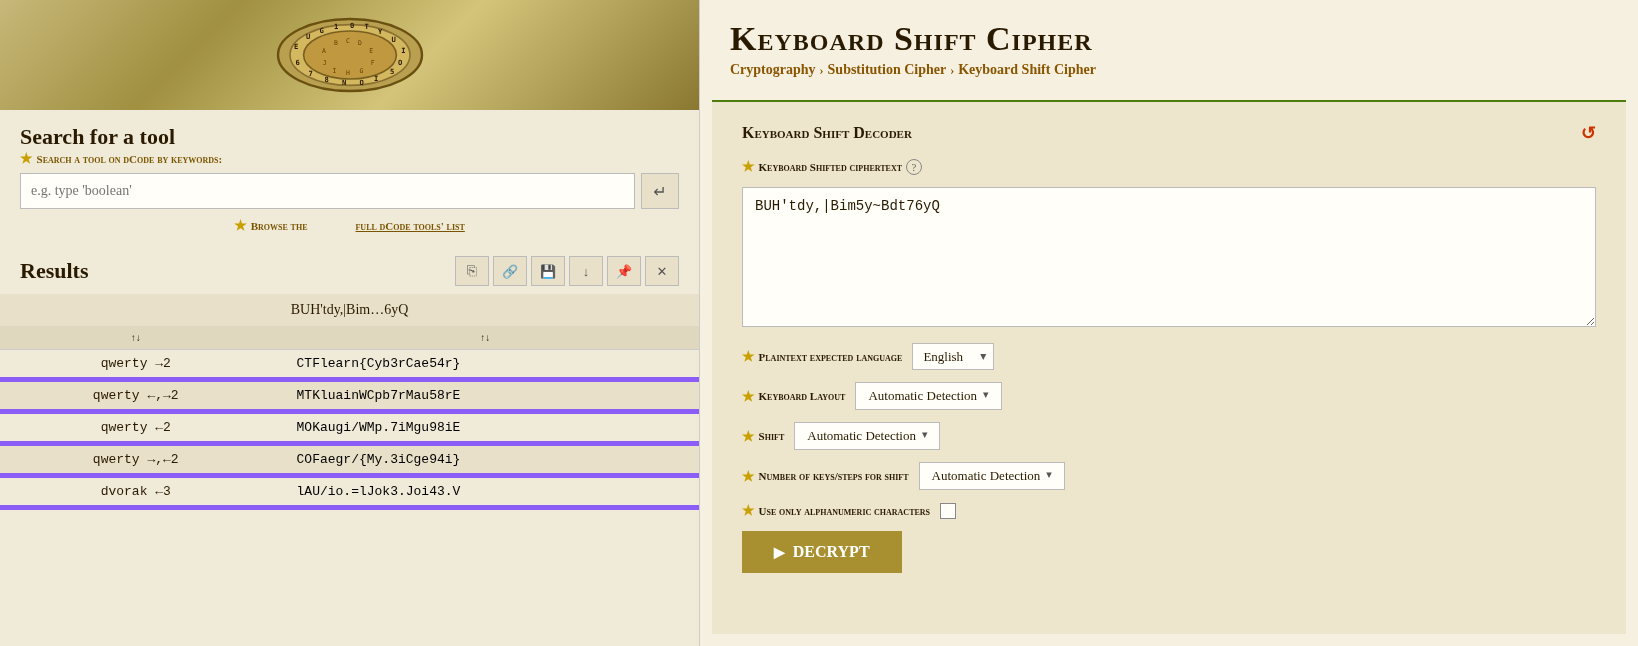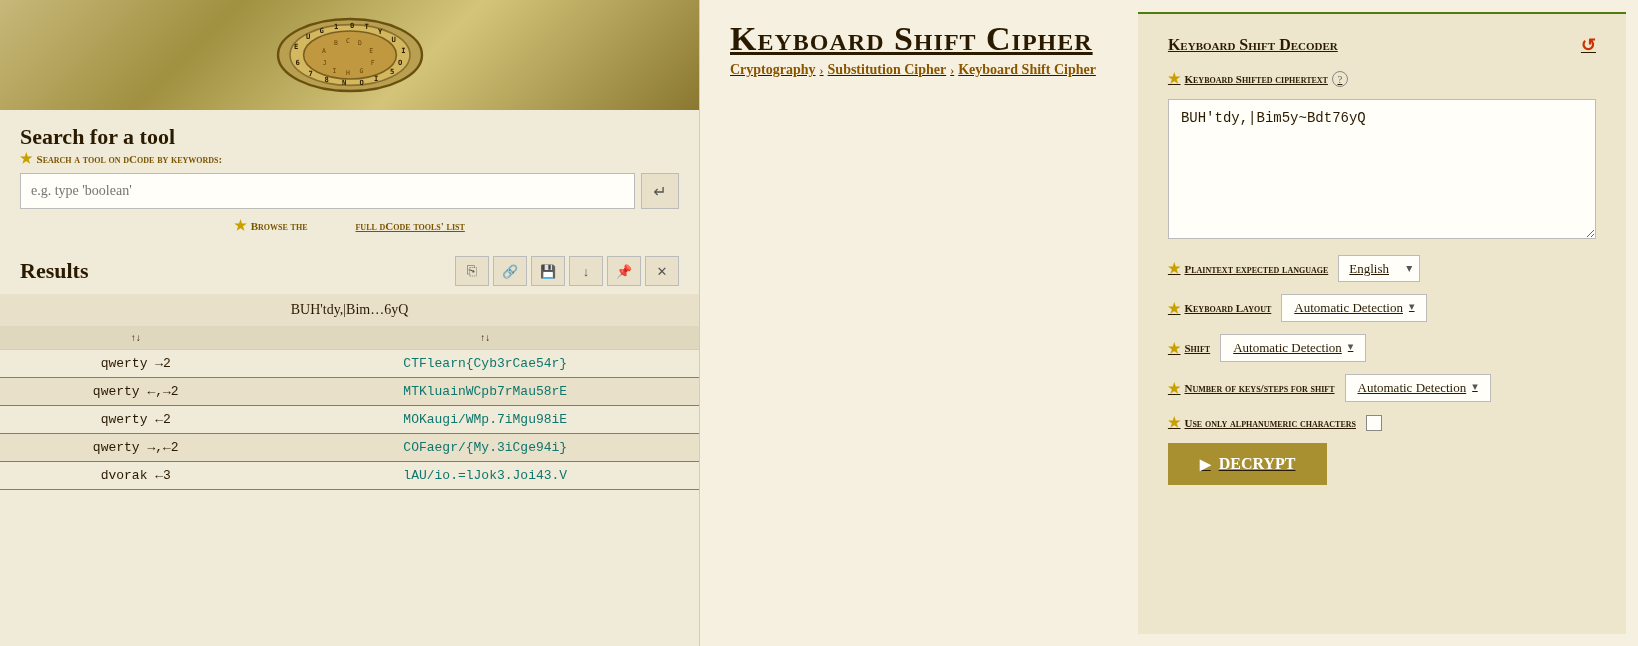--- a/index.html
+++ b/index.html
@@ -177,49 +177,48 @@
       font-size: 13px;
       font-family: Georgia, serif;
       text-align: center;
       border-bottom: 1px solid #ccc;
     }
 
     .results-table td {
       padding: 6px 25px;
       font-size: 13px;
       font-family: 'Courier New', monospace;
-      border-bottom: 1px solid #8b5cf6;
+      border-bottom: 5px solid #8b5cf6;
     }
 
     .results-table tr:nth-child(even) {
       background: #e8e0c8;
     }
 
     .col-key {
       text-align: center;
       color: #2a1a00;
       font-family: Georgia, serif;
       font-size: 12px;
       white-space: nowrap;
     }
 
     .col-val {
-      text-align: center;
-      color: #0f766e;
+      text-align: left;
+      color: #000000;
     }
 
     
     .right-panel {
       flex: 1;
       background: #f5f0e0;
       padding: 0;
       display: flex;
-      flex-direction: row;
+      flex-direction: column;
       overflow: hidden;
-      text-decoration: underline;
     }
 
     .page-header {
       padding: 20px 30px 10px 30px;
       background: #f5f0e0;
     }
 
     .page-title {
       font-size: 34px;
       font-weight: bold;

